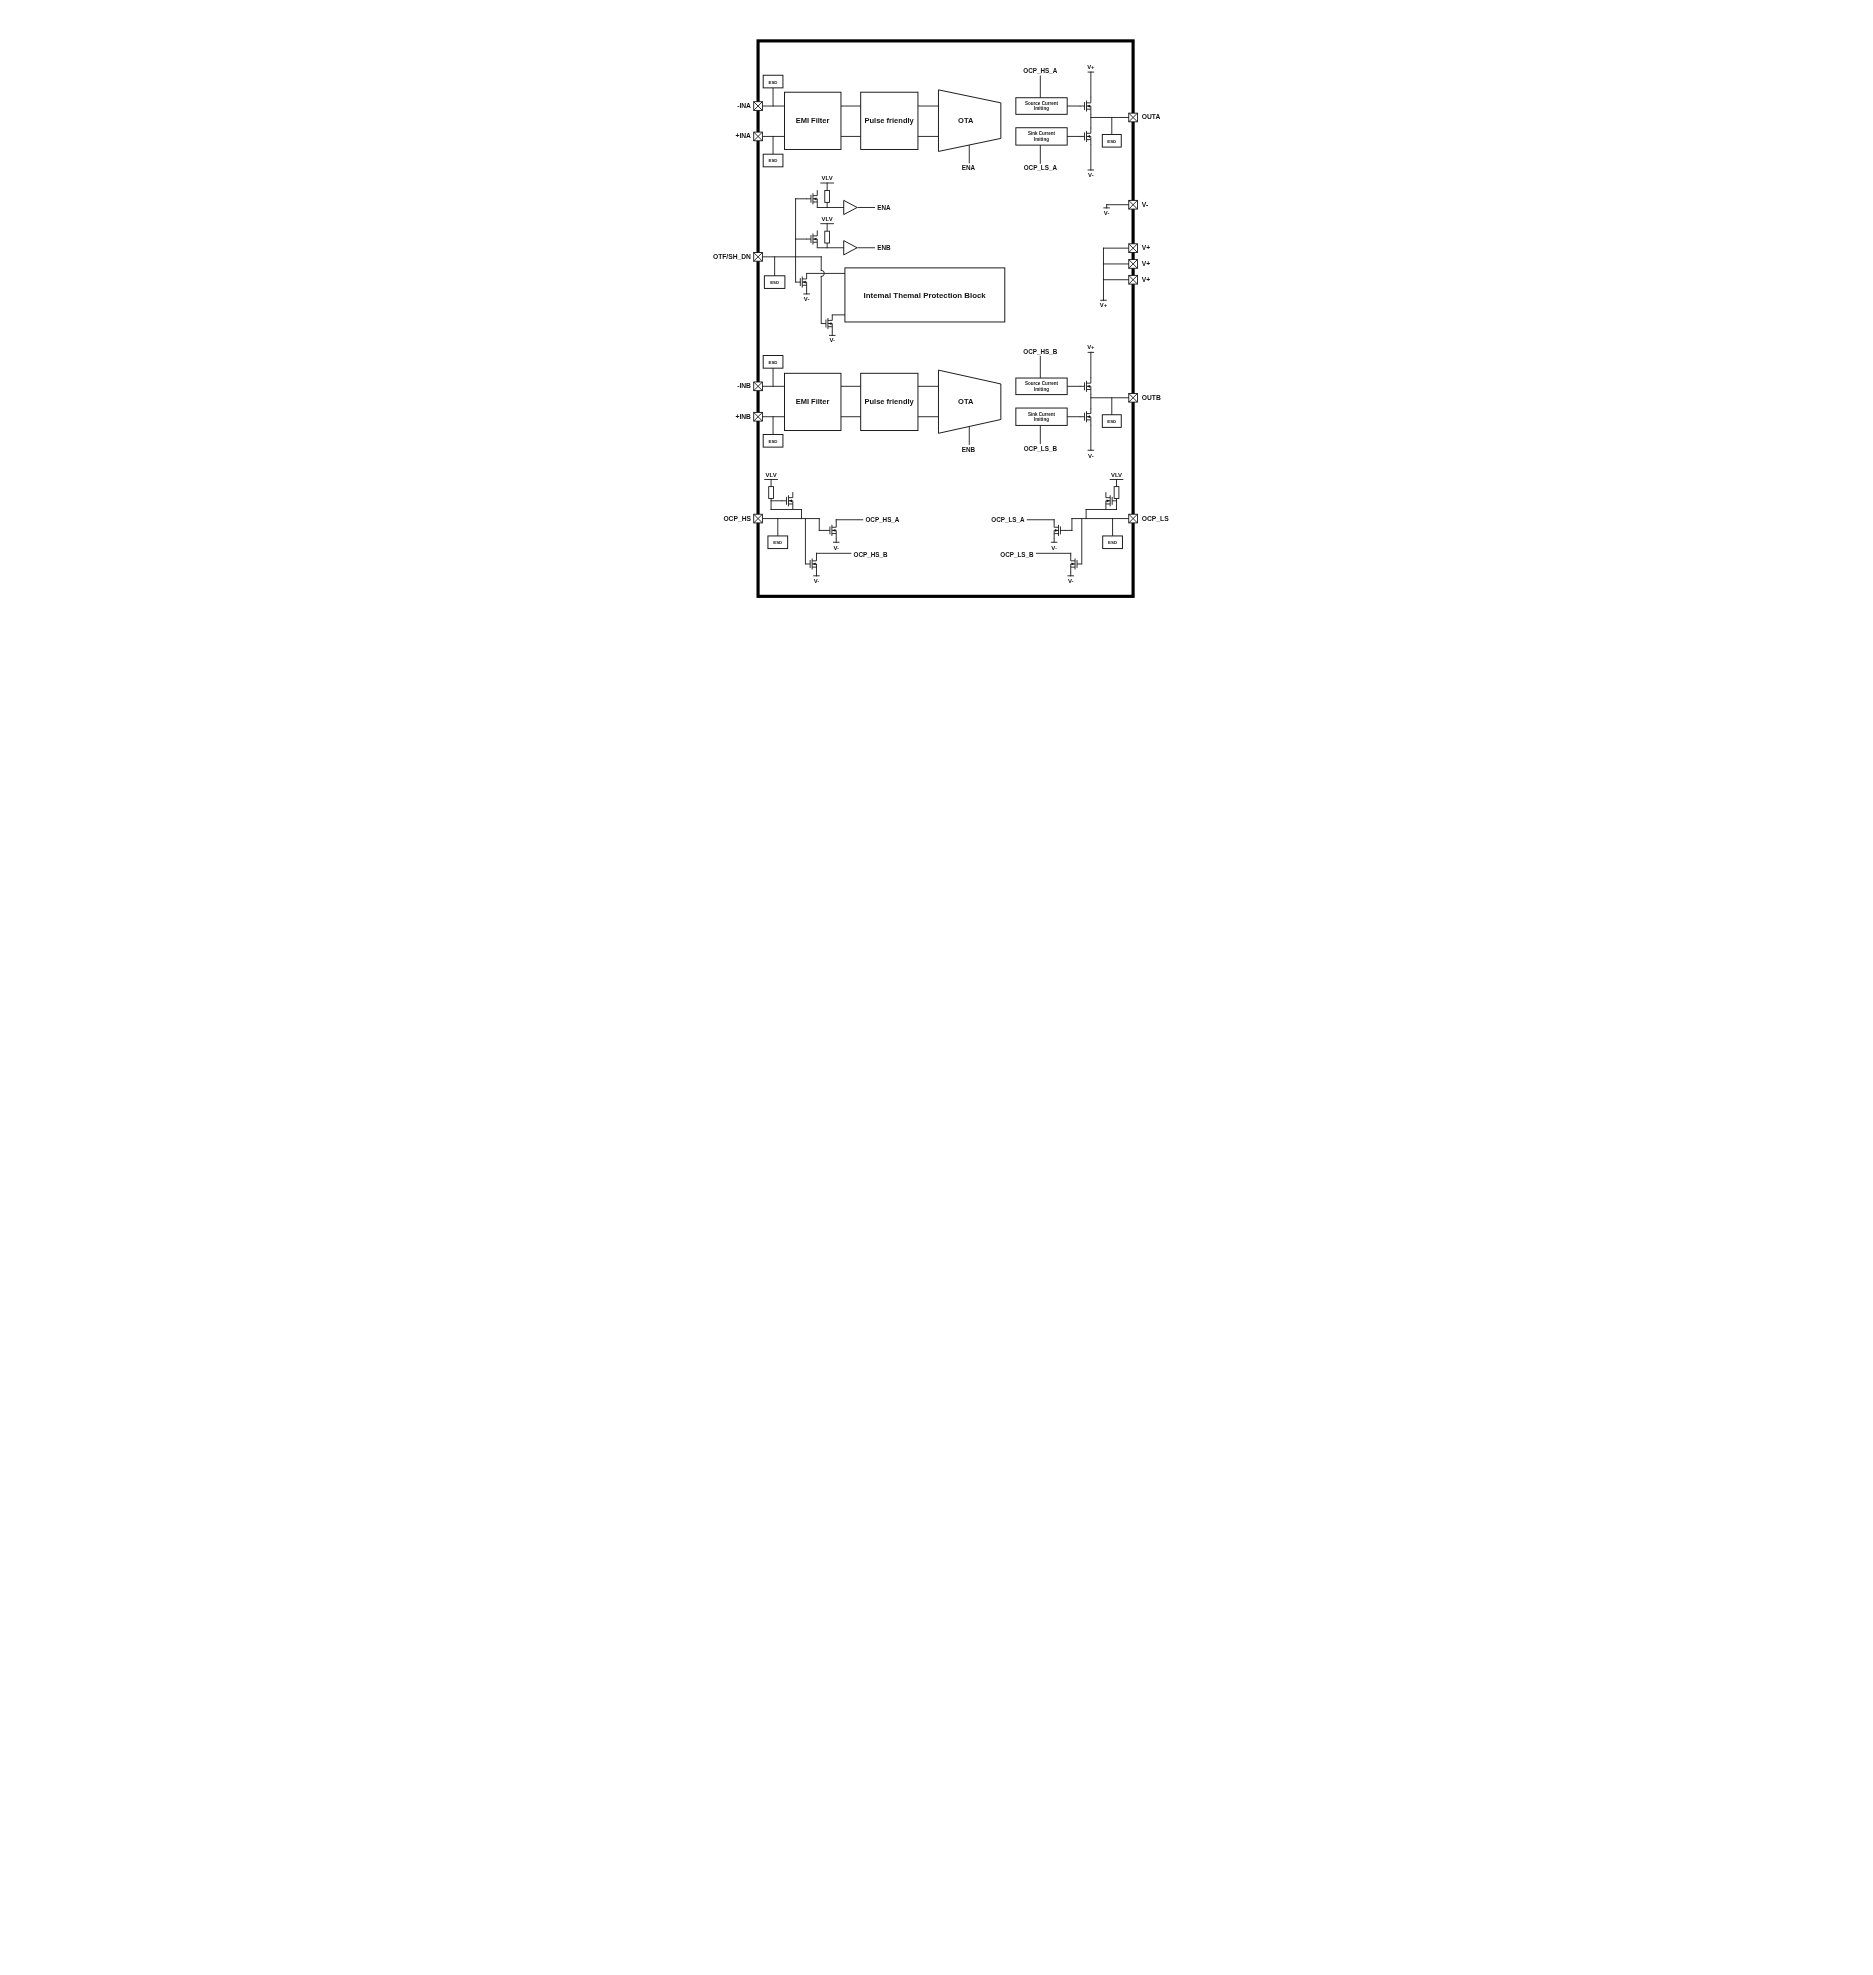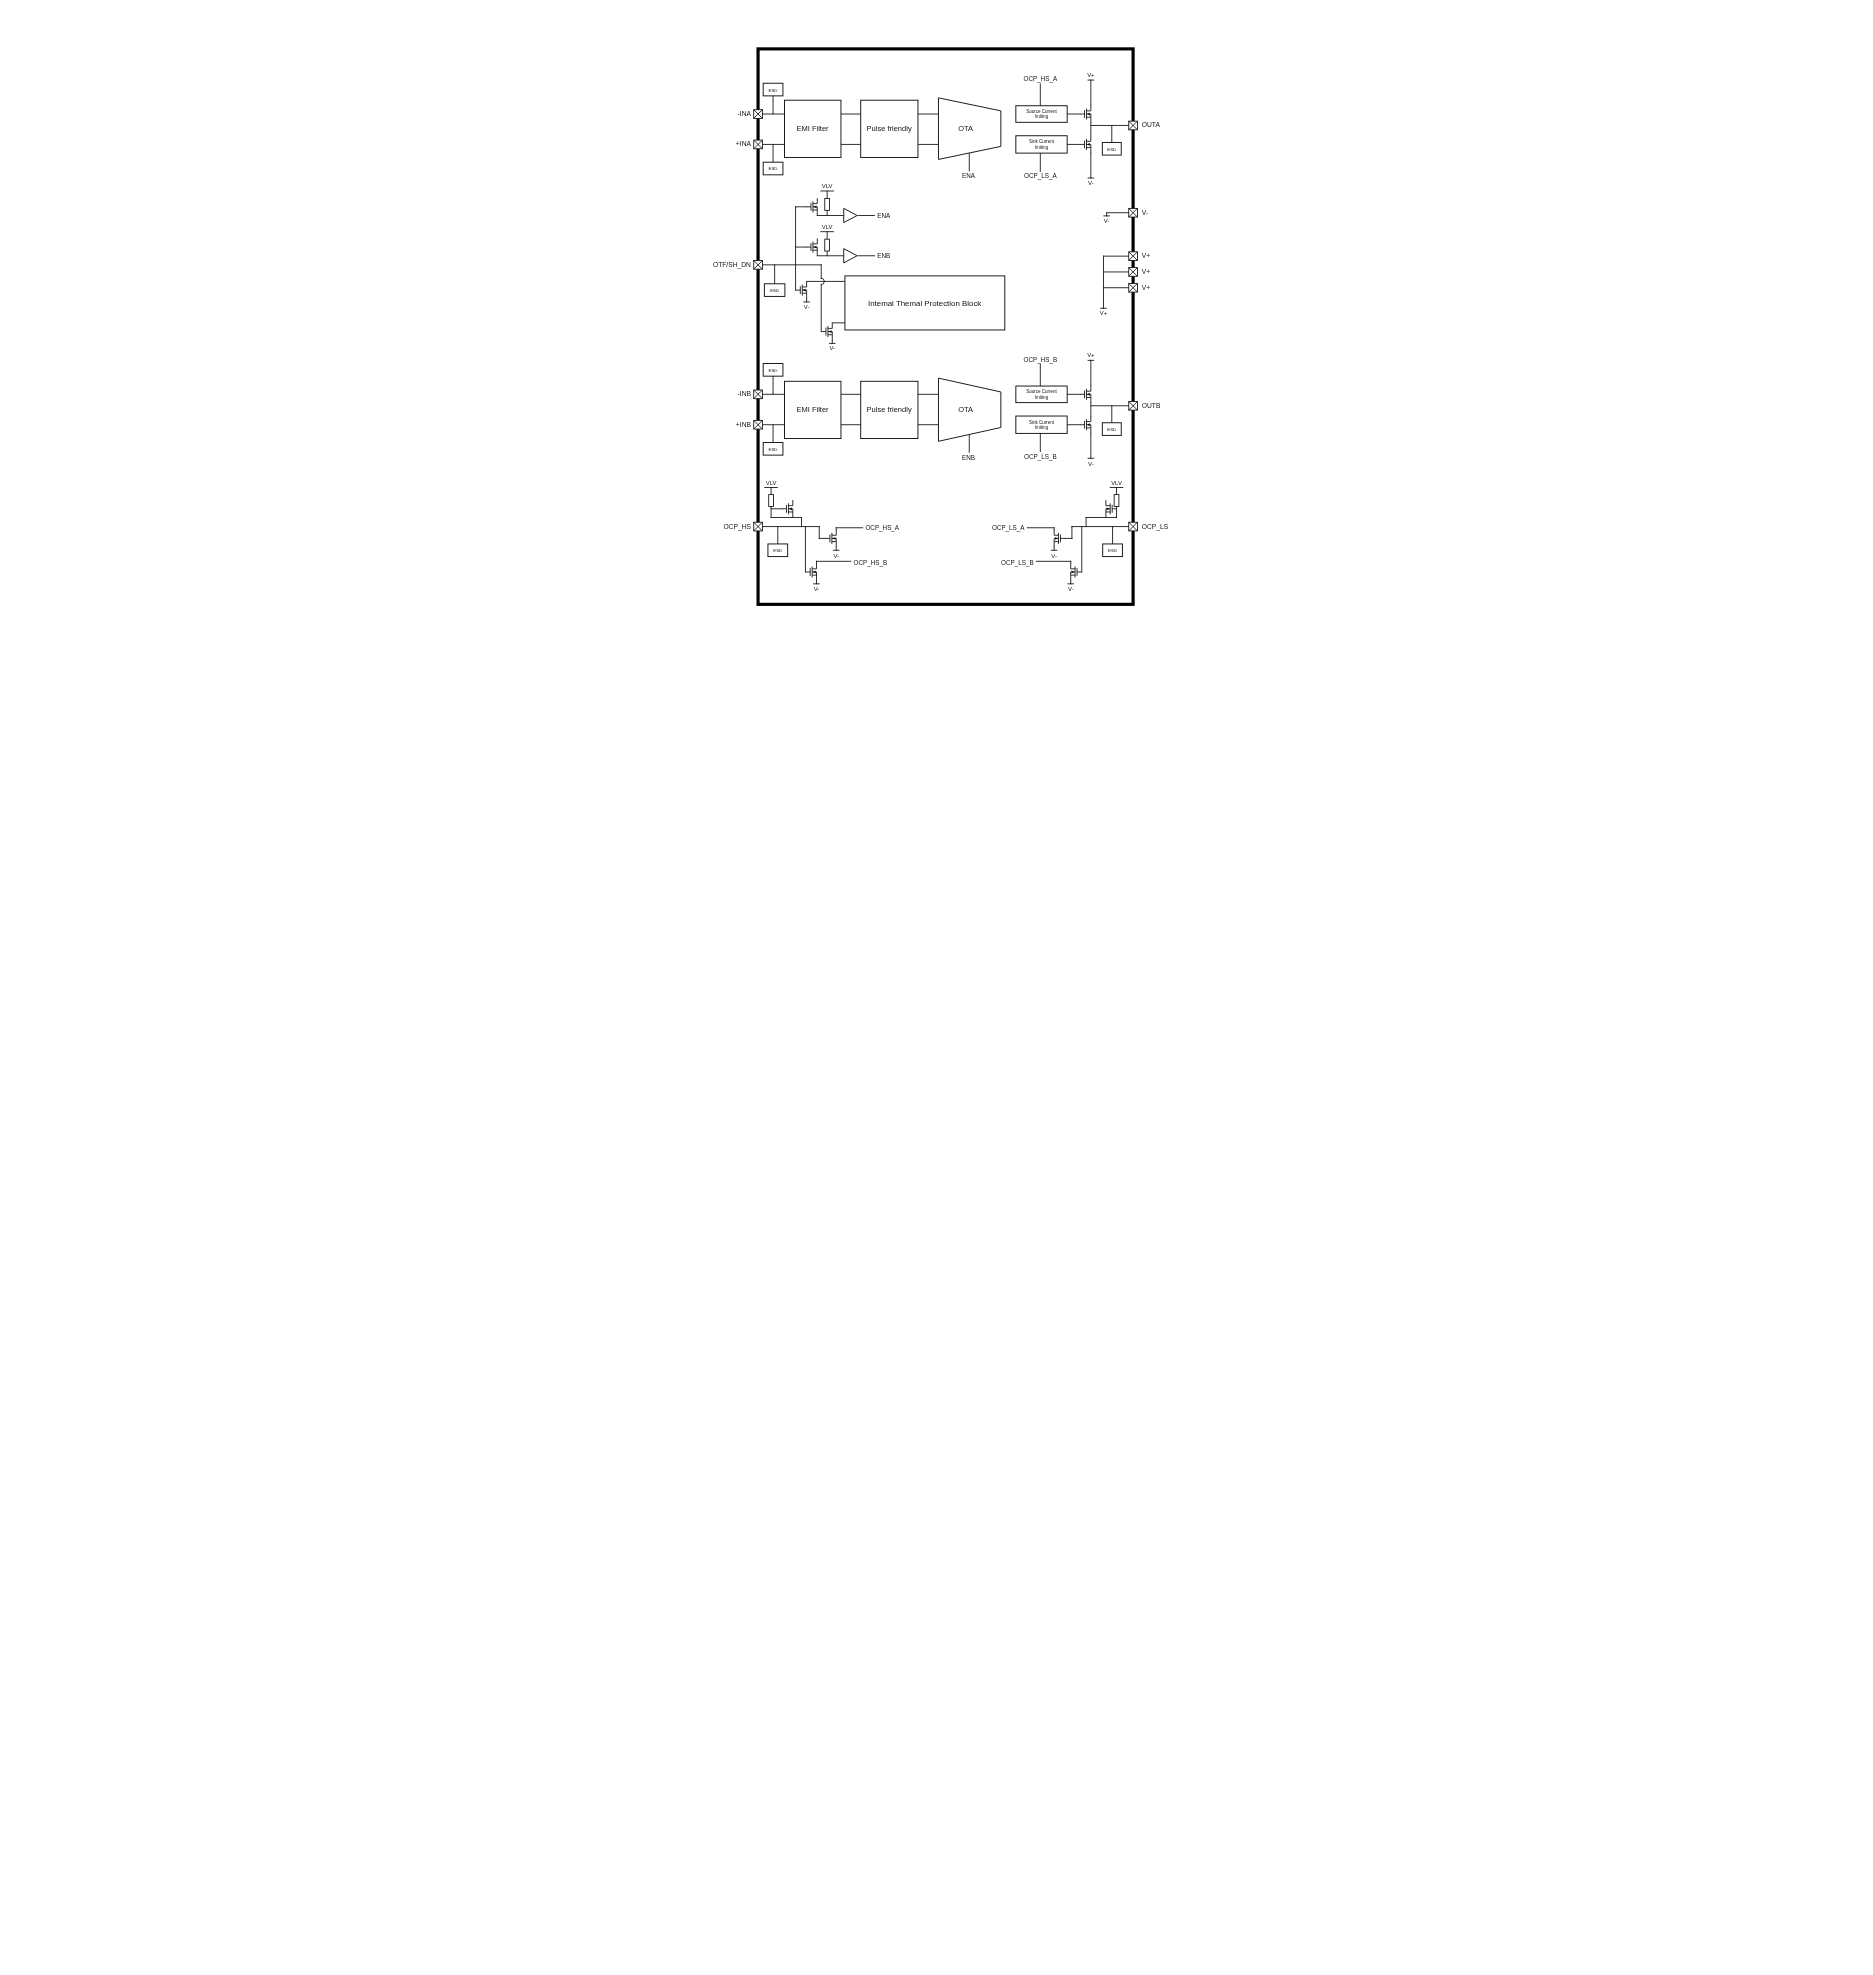--- a/index.html
+++ b/index.html
@@ -1,16 +1,16 @@
 <!DOCTYPE html>
 <html style="font-size:6.3px"><head>
 <meta charset="utf-8">
 <style>
   html,body{margin:0;padding:0;background:#fff;}
-  .page{width:499px;margin:16px auto;background:#fff;}
+  .page{width:499px;margin:8px auto;background:#fff;font-weight:bold;}
   svg{display:block;}
   svg text{font-family:"Liberation Sans","DejaVu Sans",sans-serif;fill:#111;stroke:none;}
   .wire{fill:none;stroke:#111;stroke-width:2.2;stroke-linecap:square;}
   .box{fill:#fff;stroke:#111;stroke-width:2.4;}
   .border{fill:none;stroke:#000;stroke-width:8;}
   .f-pin{font-size:17px;}
   .f-block{font-size:19px;}
   .f-thermal{font-size:20px;}
   .f-small{font-size:11.5px;}
   .f-esd{font-size:11px;}

